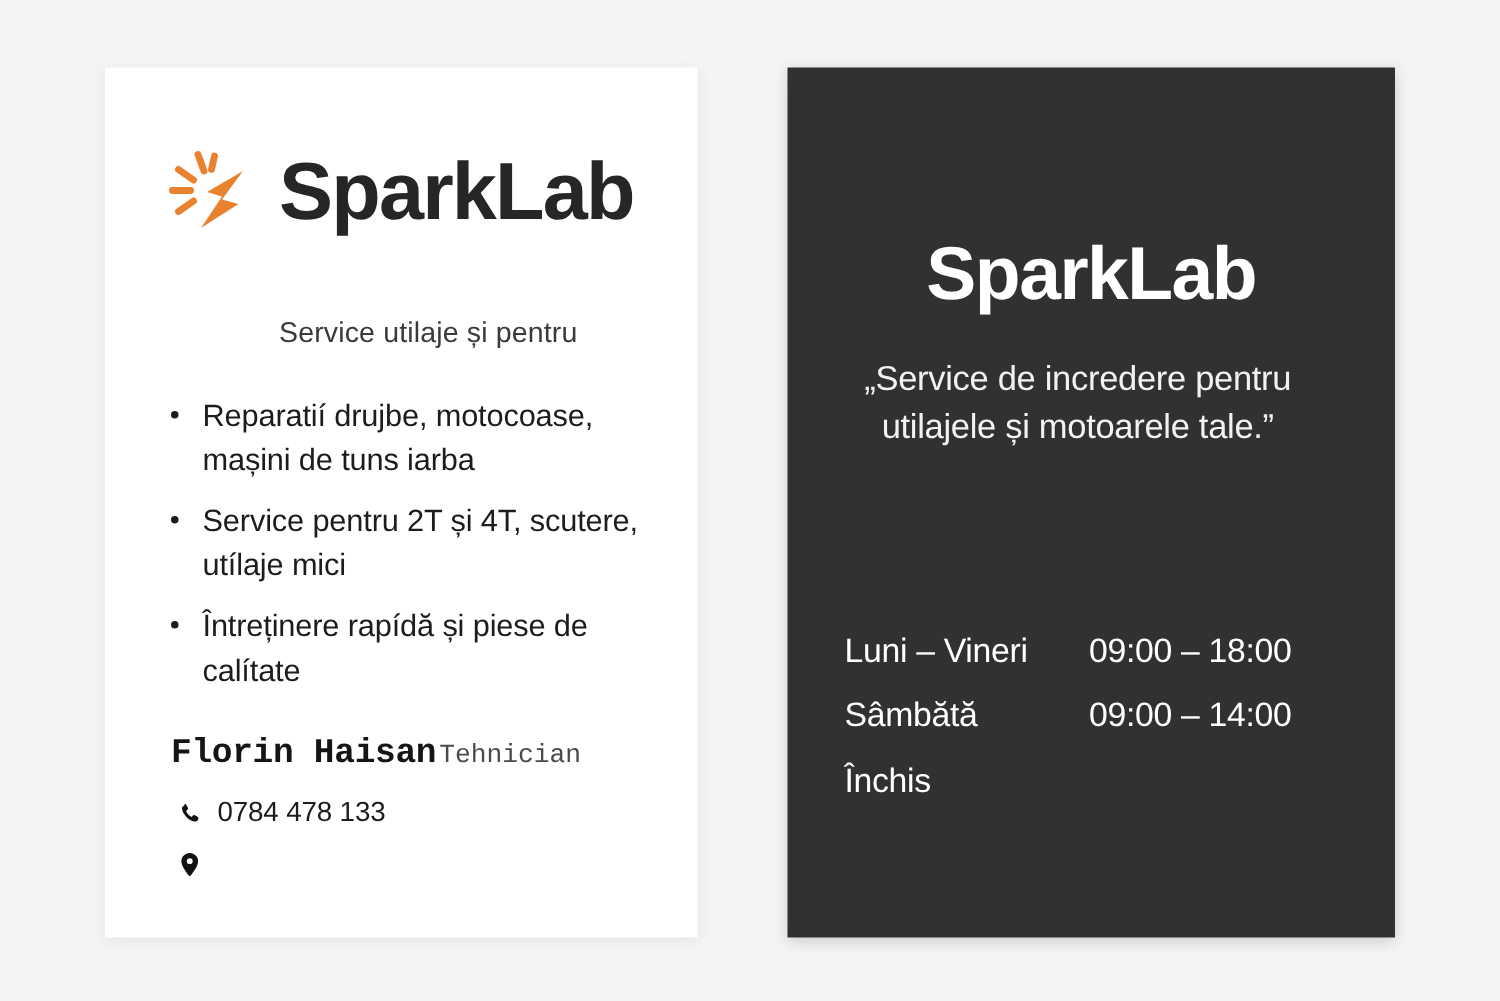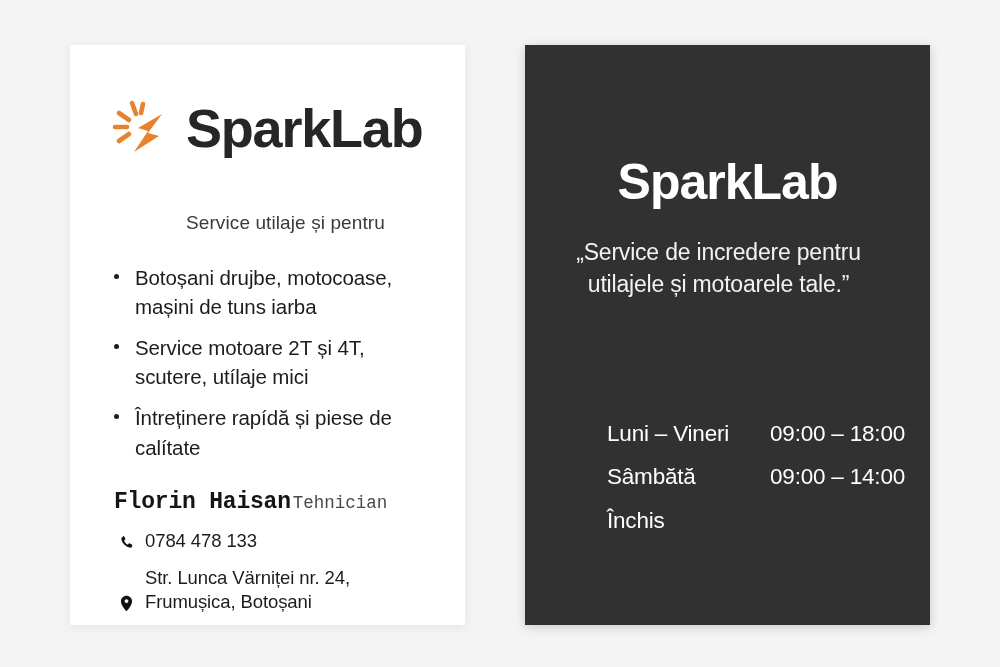--- a/index.html
+++ b/index.html
@@ -178,21 +178,20 @@
   }
   .hours {
     position: absolute;
     left: 38px;
     top: 370px;
     width: 330px;
   }
   .hours-row {
     display: flex;
     margin-bottom: 5px;
-    margin-left: 44px;
   }
   .hours-day {
     width: 163px;
     flex: 0 0 163px;
     font-size: 22.5px;
     color: #ffffff;
     letter-spacing: -0.2px;
     line-height: 1.7;
   }
   .hours-val {
@@ -222,22 +221,22 @@
           </g>
           <path d="M52 17 L28 31 L38 34 L24 55 L49 39 L38 36 Z" fill="#e8822e"></path>
         </svg>
       </span>
       <span class="brand-word">SparkLab</span>
     </div>
 
     <div class="brand-sub">Service utilaje și pentru</div>
 
     <ul class="services">
-      <li class="service-item">Botoșani drujbe, motocoase, mașini de tuns iarba</li>
-      <li class="service-item">Service motoare 2T și 4T, scutere, utílaje mici</li>
+      <li class="service-item">Reparatií drujbe, motocoase, mașini de tuns iarba</li>
+      <li class="service-item">Service pentru 2T și 4T, scutere, utílaje mici</li>
       <li class="service-item">Întreținere rapídă și piese de calítate</li>
     </ul>
 
     <div class="person-row">
       <span class="person-name">Florin Haisan</span>
       <span class="person-role">Tehnician</span>
     </div>
 
     <div class="contacts">
 
@@ -253,24 +252,20 @@
       </div>
 
 
       <div class="contact-line">
         <span class="contact-ico">
           <svg viewBox="0 0 14 18" width="13" height="17" aria-hidden="true">
             <path fill="currentColor" d="M7 0.6C3.7 0.6 1 3.2 1 6.5c0 4.3 5.3 10.1 5.5 10.4.3.3.7.3 1 0C7.7 16.6 13 10.8 13 6.5 13 3.2 10.3.6 7 .6z"></path>
             <circle cx="7" cy="6.4" r="2.1" fill="#ffffff"></circle>
           </svg>
         </span>
-        <span class="contact-text">
-          <span>Str. Lunca Värniței nr. 24,</span>
-          <span>Frumușica, Botoșani</span>
-        </span>
       </div>
 
     </div>
   </div>
 
   <div class="card-back">
     <div class="back-brand">SparkLab</div>
     <div class="back-tagline">„Service de incredere pentru utilajele și motoarele tale.”</div>
 
     <div class="hours">

